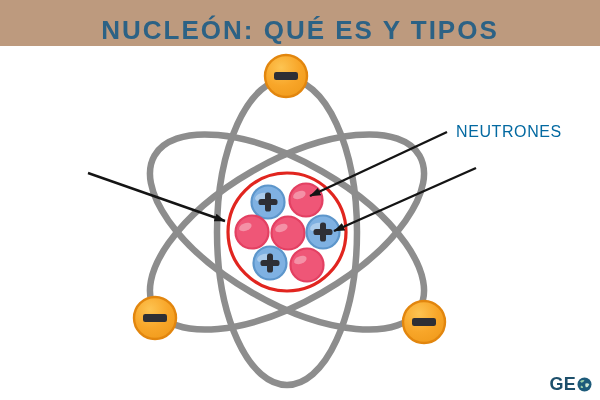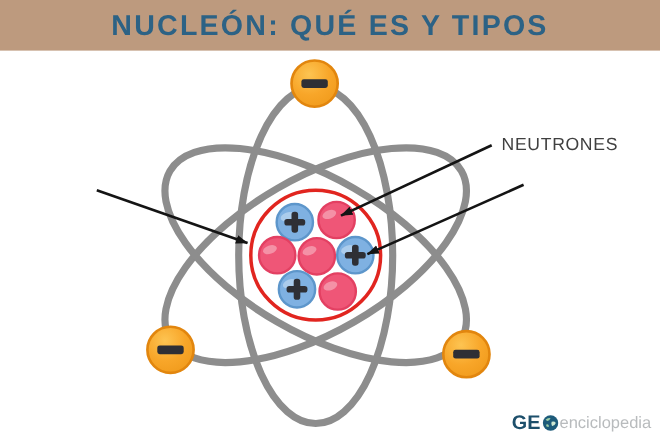--- a/index.html
+++ b/index.html
@@ -1,22 +1,22 @@
 <!DOCTYPE html>
 <html><head>
 <meta charset="utf-8">
 <style>
   html,body{margin:0;padding:0;}
   body{font-family:"Liberation Sans", sans-serif;}
   .stage{position:relative;width:600px;height:400px;background:#ffffff;overflow:hidden;}
   .header{position:absolute;top:0;left:0;width:600px;height:46px;background:#bd9a7e;
-          display:flex;align-items:center;justify-content:center;}
+          display:flex;align-items:flex-end;justify-content:center;}
   .title{margin:0;color:#2c6285;font-size:26px;font-weight:bold;letter-spacing:2px;white-space:nowrap;}
   svg.atom{position:absolute;left:0;top:0;}
-  .lbl{position:absolute;font-size:16px;letter-spacing:.6px;color:#404040;white-space:nowrap;}
+  .lbl{position:absolute;font-size:16px;letter-spacing:.6px;color:#0369a1;white-space:nowrap;}
   #lbl-nucleon{left:25px;top:151px;}
   #lbl-neutrones{left:456px;top:123px;}
   #lbl-protones{left:481px;top:158px;}
   .logo{position:absolute;right:8px;bottom:7px;display:flex;align-items:center;line-height:1;}
   .logo-bold{font-weight:bold;color:#1d4f6b;font-size:18px;letter-spacing:.2px;text-align:right;}
   .logo-light{color:#b8bbbd;font-size:15px;margin-left:1px;}
   .globe{margin-left:1px;margin-right:0;}
 </style>
 </head>
 <body>
@@ -109,16 +109,15 @@
   <div class="lbl" id="lbl-neutrones">NEUTRONES</div>
 
   <div class="logo">
     <span class="logo-bold">GE</span>
     <svg class="globe" width="15" height="15" viewBox="0 0 15 15">
       <circle cx="7.5" cy="7.5" r="7" fill="#1d5b7a"></circle>
       <path d="M3 4.5 Q5 2.5 7.5 3.2 Q6.5 5.5 4.5 5.8 Z" fill="#9fd0a8"></path>
       <path d="M8.5 6.5 Q11 5.5 12.3 7.5 Q11 10.5 8.8 10.2 Q7.8 8.2 8.5 6.5 Z" fill="#cfe8d2"></path>
       <path d="M4 8.5 Q6 8.8 6.2 10.8 Q4.8 11.5 3.5 10.2 Z" fill="#9fd0a8"></path>
     </svg>
-    <span class="logo-light">enciclopedia</span>
   </div>
 
 </div>
 
 </body></html>

